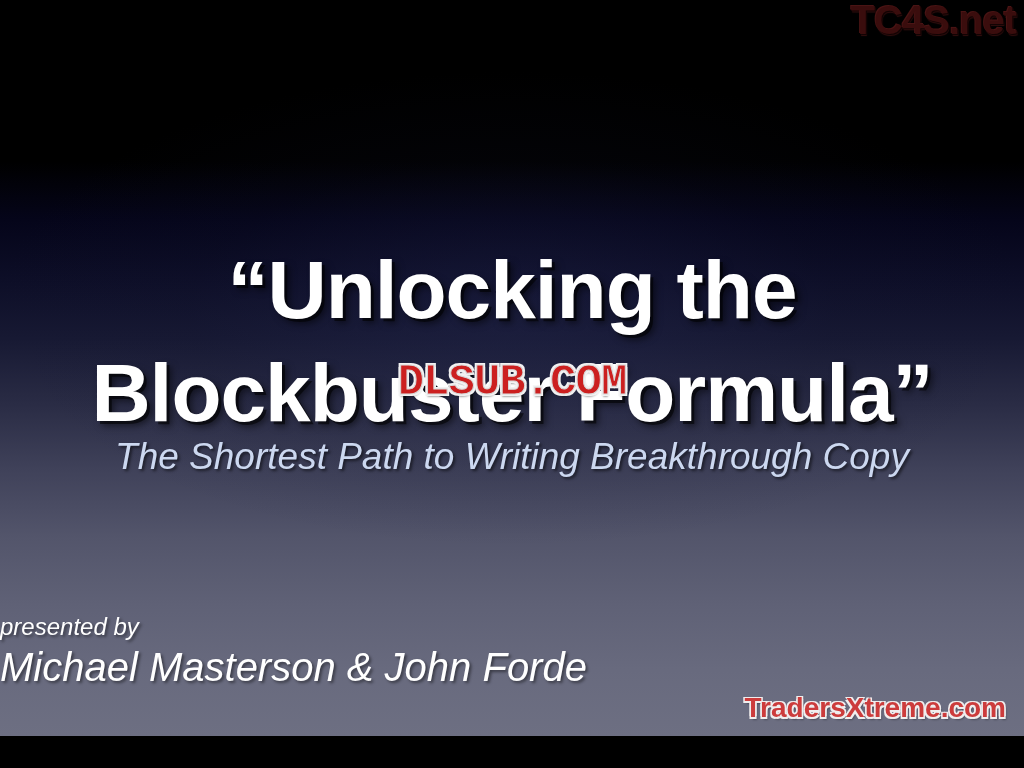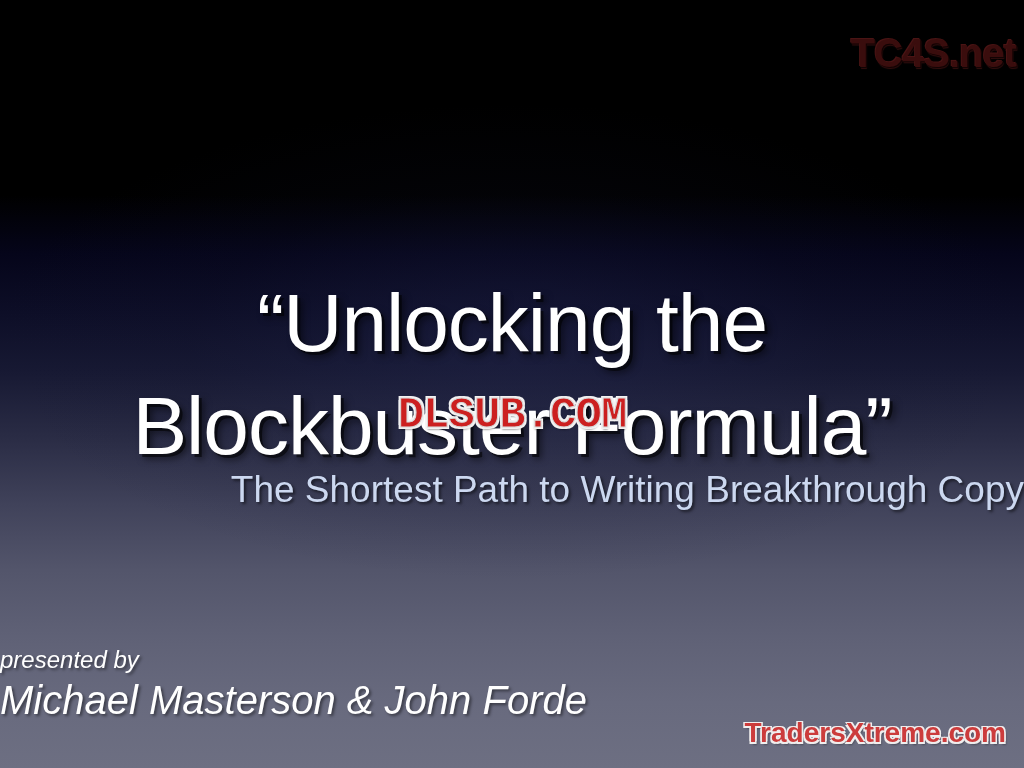--- a/index.html
+++ b/index.html
@@ -18,21 +18,20 @@
       #000000 22%,
       #05051a 30%,
       #0d0e27 38%,
       #171933 46%,
       #2a2c45 55%,
       #40425a 64%,
       #53556b 73%,
       #5f6176 82%,
       #686a7e 91%,
       #6d6f82 100%);
-    margin-top: 33px;
   }
   
   #slide::before {
     content: "";
     position: absolute;
     inset: 0;
     background: radial-gradient(ellipse 70% 45% at 50% 42%,
       rgba(40,44,88,0.30) 0%,
       rgba(20,22,50,0.12) 45%,
       rgba(0,0,0,0) 72%);
@@ -42,38 +41,39 @@
   .title-block {
     position: absolute;
     top: 238px;
     left: 0;
     width: 1024px;
     text-align: center;
     z-index: 3;
   }
   .title-line {
     color: #ffffff;
-    font-weight: normal;
+    font-weight: bold;
     font-size: 82px;
     line-height: 103px;
     letter-spacing: -1px;
     text-shadow:
       3px 3px 0 rgba(0,0,0,0.55),
       5px 5px 7px rgba(0,0,0,0.50);
     white-space: nowrap;
   }
 
   .subtitle {
     position: absolute;
     top: 434px;
     left: 0;
     width: 1024px;
-    text-align: right;
+    text-align: center;
     z-index: 3;
     color: #ccd8f0;
+    font-style: italic;
     font-size: 37px;
     line-height: 46px;
     text-shadow: 2px 2px 3px rgba(0,0,0,0.55);
     white-space: nowrap;
   }
 
   .presenter-block {
     position: absolute;
     top: 612px;
     left: 0;
@@ -134,21 +134,21 @@
     color: #3a0d0d;
     text-shadow:
       -1px -1px 0 #4a1414,
        1px  1px 0 #120303,
        1px  2px 1px rgba(90,25,25,0.55);
   }
 
   .wm-traders {
     position: absolute;
     right: 18px;
-    bottom: 20px;
+    bottom: 12px;
     z-index: 6;
     pointer-events: none;
     font-weight: bold;
     font-size: 28px;
     letter-spacing: 0px;
     color: #cc3c3c;
     text-shadow:
       -1.5px -1.5px 0 #f0eeee,
        1.5px -1.5px 0 #f0eeee,
       -1.5px  1.5px 0 #f0eeee,

